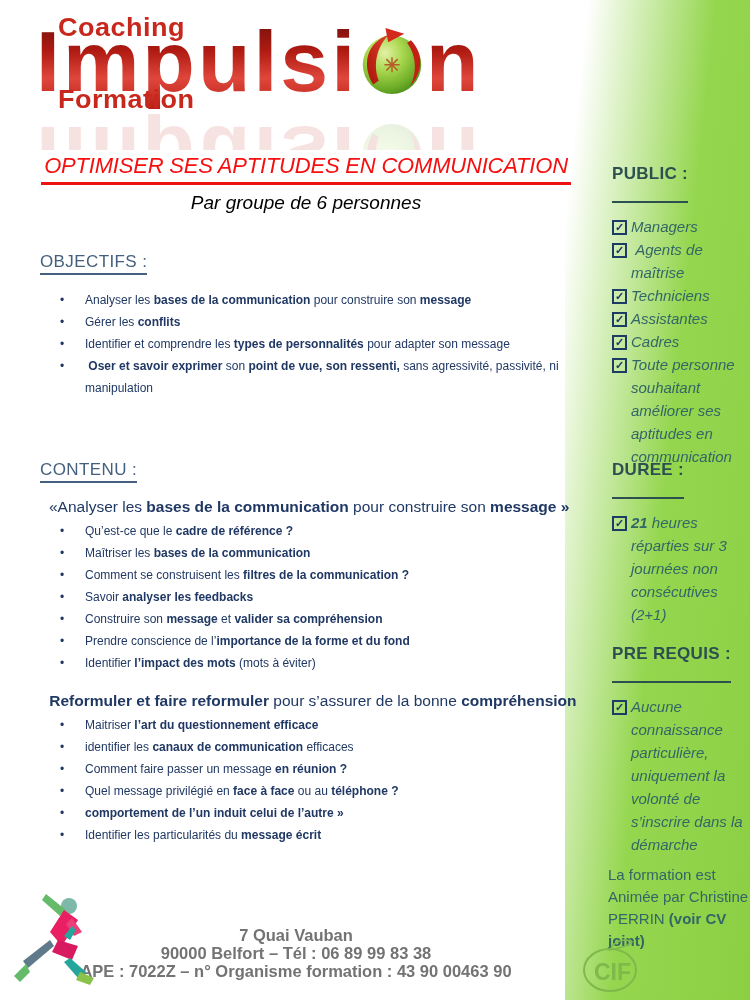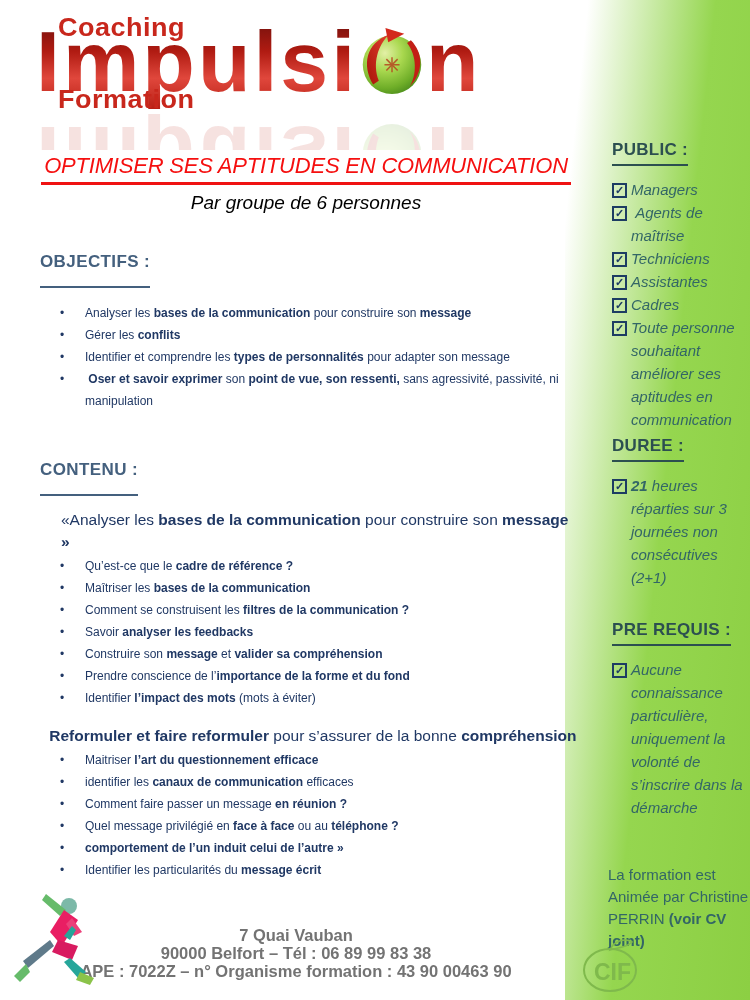--- a/index.html
+++ b/index.html
@@ -31,38 +31,38 @@
     font-weight:normal;font-style:italic;color:#f50f0f;}
   .title-line{line-height:31px;}
   .title-line span{display:inline-block;border-bottom:3px solid #ef1212;padding:0 3px 1px;
     font-size:22px;letter-spacing:-0.2px;}
   .subtitle{margin-top:7px;color:#000000;font-size:19px;}
 
   
   .section{position:absolute;left:40px;width:548px;color:#203864;}
   #objectifs{top:252px;}
   #contenu{top:460px;}
-  .section-heading{display:inline-block;font-size:17px;font-weight:bold;color:#44607e;
-    border-bottom:2px solid #44607e;padding-bottom:14px;letter-spacing:.4px;}
+  .section-heading{display:inline-block;font-size:17px;font-weight:normal;color:#44607e;
+    border-bottom:2px solid #44607e;padding-bottom:1px;letter-spacing:.4px;}
   .blist{margin:14px 0 0;padding:0;list-style:none;font-size:12px;line-height:22px;}
   .blist li{position:relative;padding-left:45px;}
   .blist li::before{content:"\2022";position:absolute;left:20px;}
-  .intro{margin:13px 16px 0;padding-left:5px;font-size:15.5px;line-height:22px;}
+  .intro{margin:13px 4px 0;padding-left:5px;font-size:15.5px;line-height:22px;}
   #contenu .blist{margin-top:2px;}
   .para2{margin:16px 0 0;padding-left:5px;font-size:15.5px;line-height:22px;}
   .blist2{margin-top:6px;}
 
   
   .footer-address{position:absolute;left:0;top:926px;width:592px;text-align:center;
     color:#737373;font-weight:bold;font-size:16.5px;line-height:18px;}
 
   
   .sb{position:absolute;color:#336666;}
   .sb-heading{display:inline-block;font-size:17px;font-weight:bold;color:#2c4f50;
-    border-bottom:2px solid #2c4f50;padding-bottom:4px;letter-spacing:.3px;}
+    border-bottom:2px solid #2c4f50;padding-bottom:17px;letter-spacing:.3px;margin-top:24px;}
   #public{left:612px;top:140px;width:138px;}
   #duree{left:612px;top:436px;width:132px;}
   #prerequis{left:612px;top:620px;width:138px;}
   .cklist{margin:12px 0 0;padding:0;list-style:none;font-size:15px;line-height:23px;font-style:italic;}
   .cklist li{position:relative;padding-left:19px;margin:0;}
   .ck{position:absolute;left:0;top:5px;width:11px;height:11px;border:2px solid #1d3c63;
     font-size:11px;line-height:11px;text-align:center;color:#1d3c63;font-style:normal;font-weight:bold;}
   .trainer{position:absolute;left:608px;top:864px;width:142px;color:#336666;
     font-size:15px;line-height:22px;}
 

